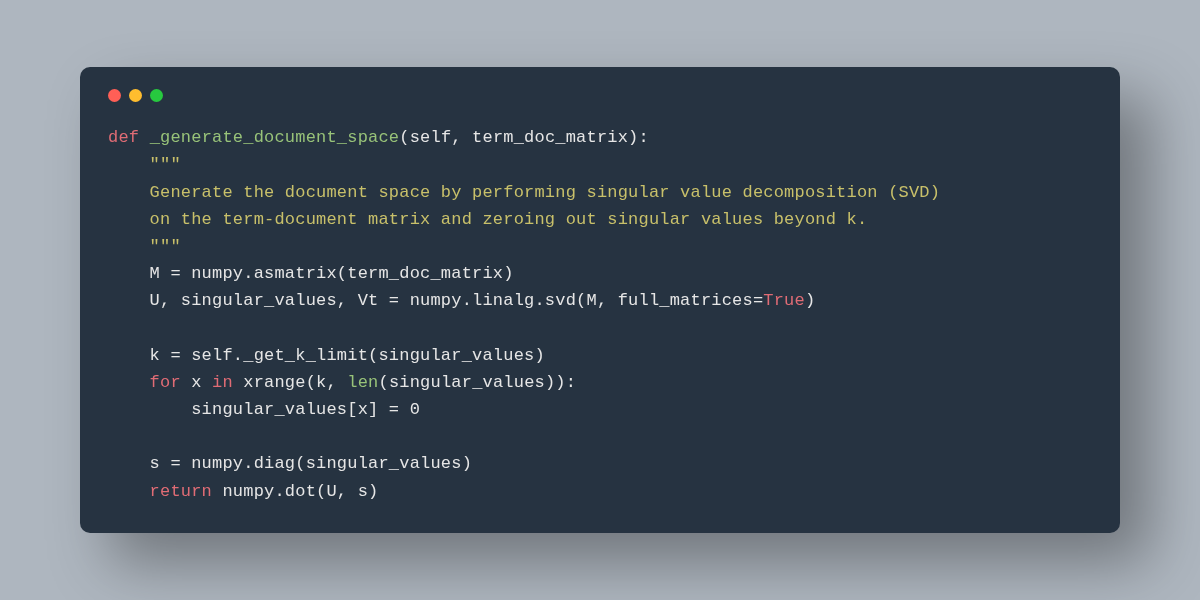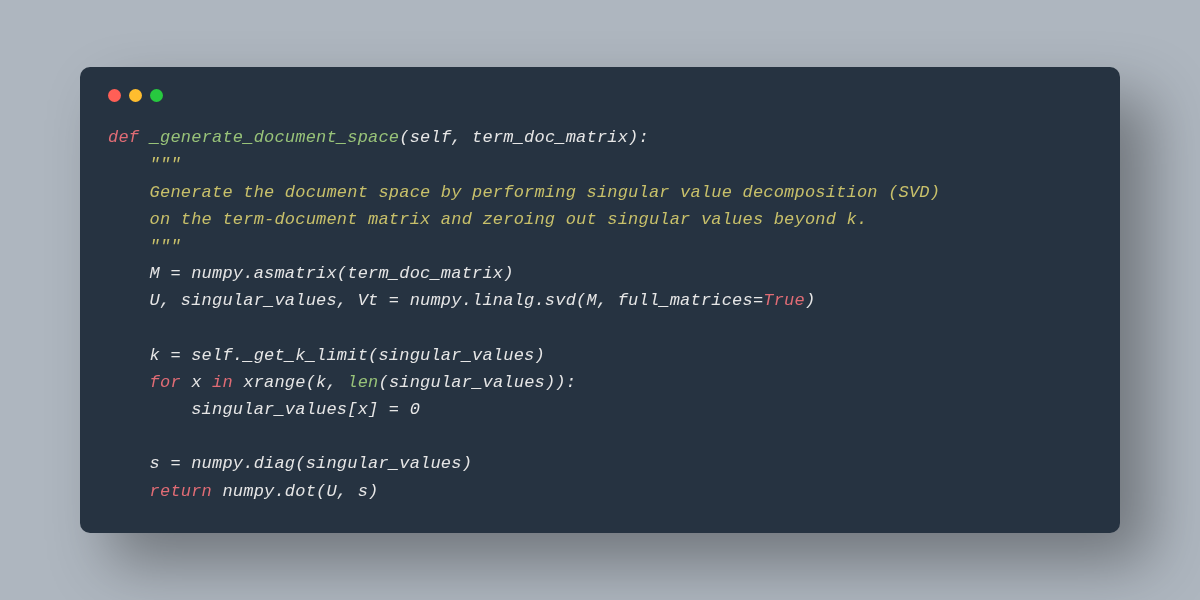--- a/index.html
+++ b/index.html
@@ -12,21 +12,20 @@
       justify-content: center;
       font-family: "SF Mono", "Monaco", "Menlo", "Consolas", "Courier New", monospace;
       overflow: hidden;
     }
     .window {
       width: 1040px;
       background: #263341;
       border-radius: 10px;
       box-shadow: 30px 30px 60px rgba(0,0,0,0.35);
       padding: 22px 20px 28px 28px;
-      font-style: italic;
     }
     .titlebar {
       display: flex;
       gap: 8px;
       margin-bottom: 22px;
     }
     .dot {
       width: 13px;
       height: 13px;
       border-radius: 50%;

